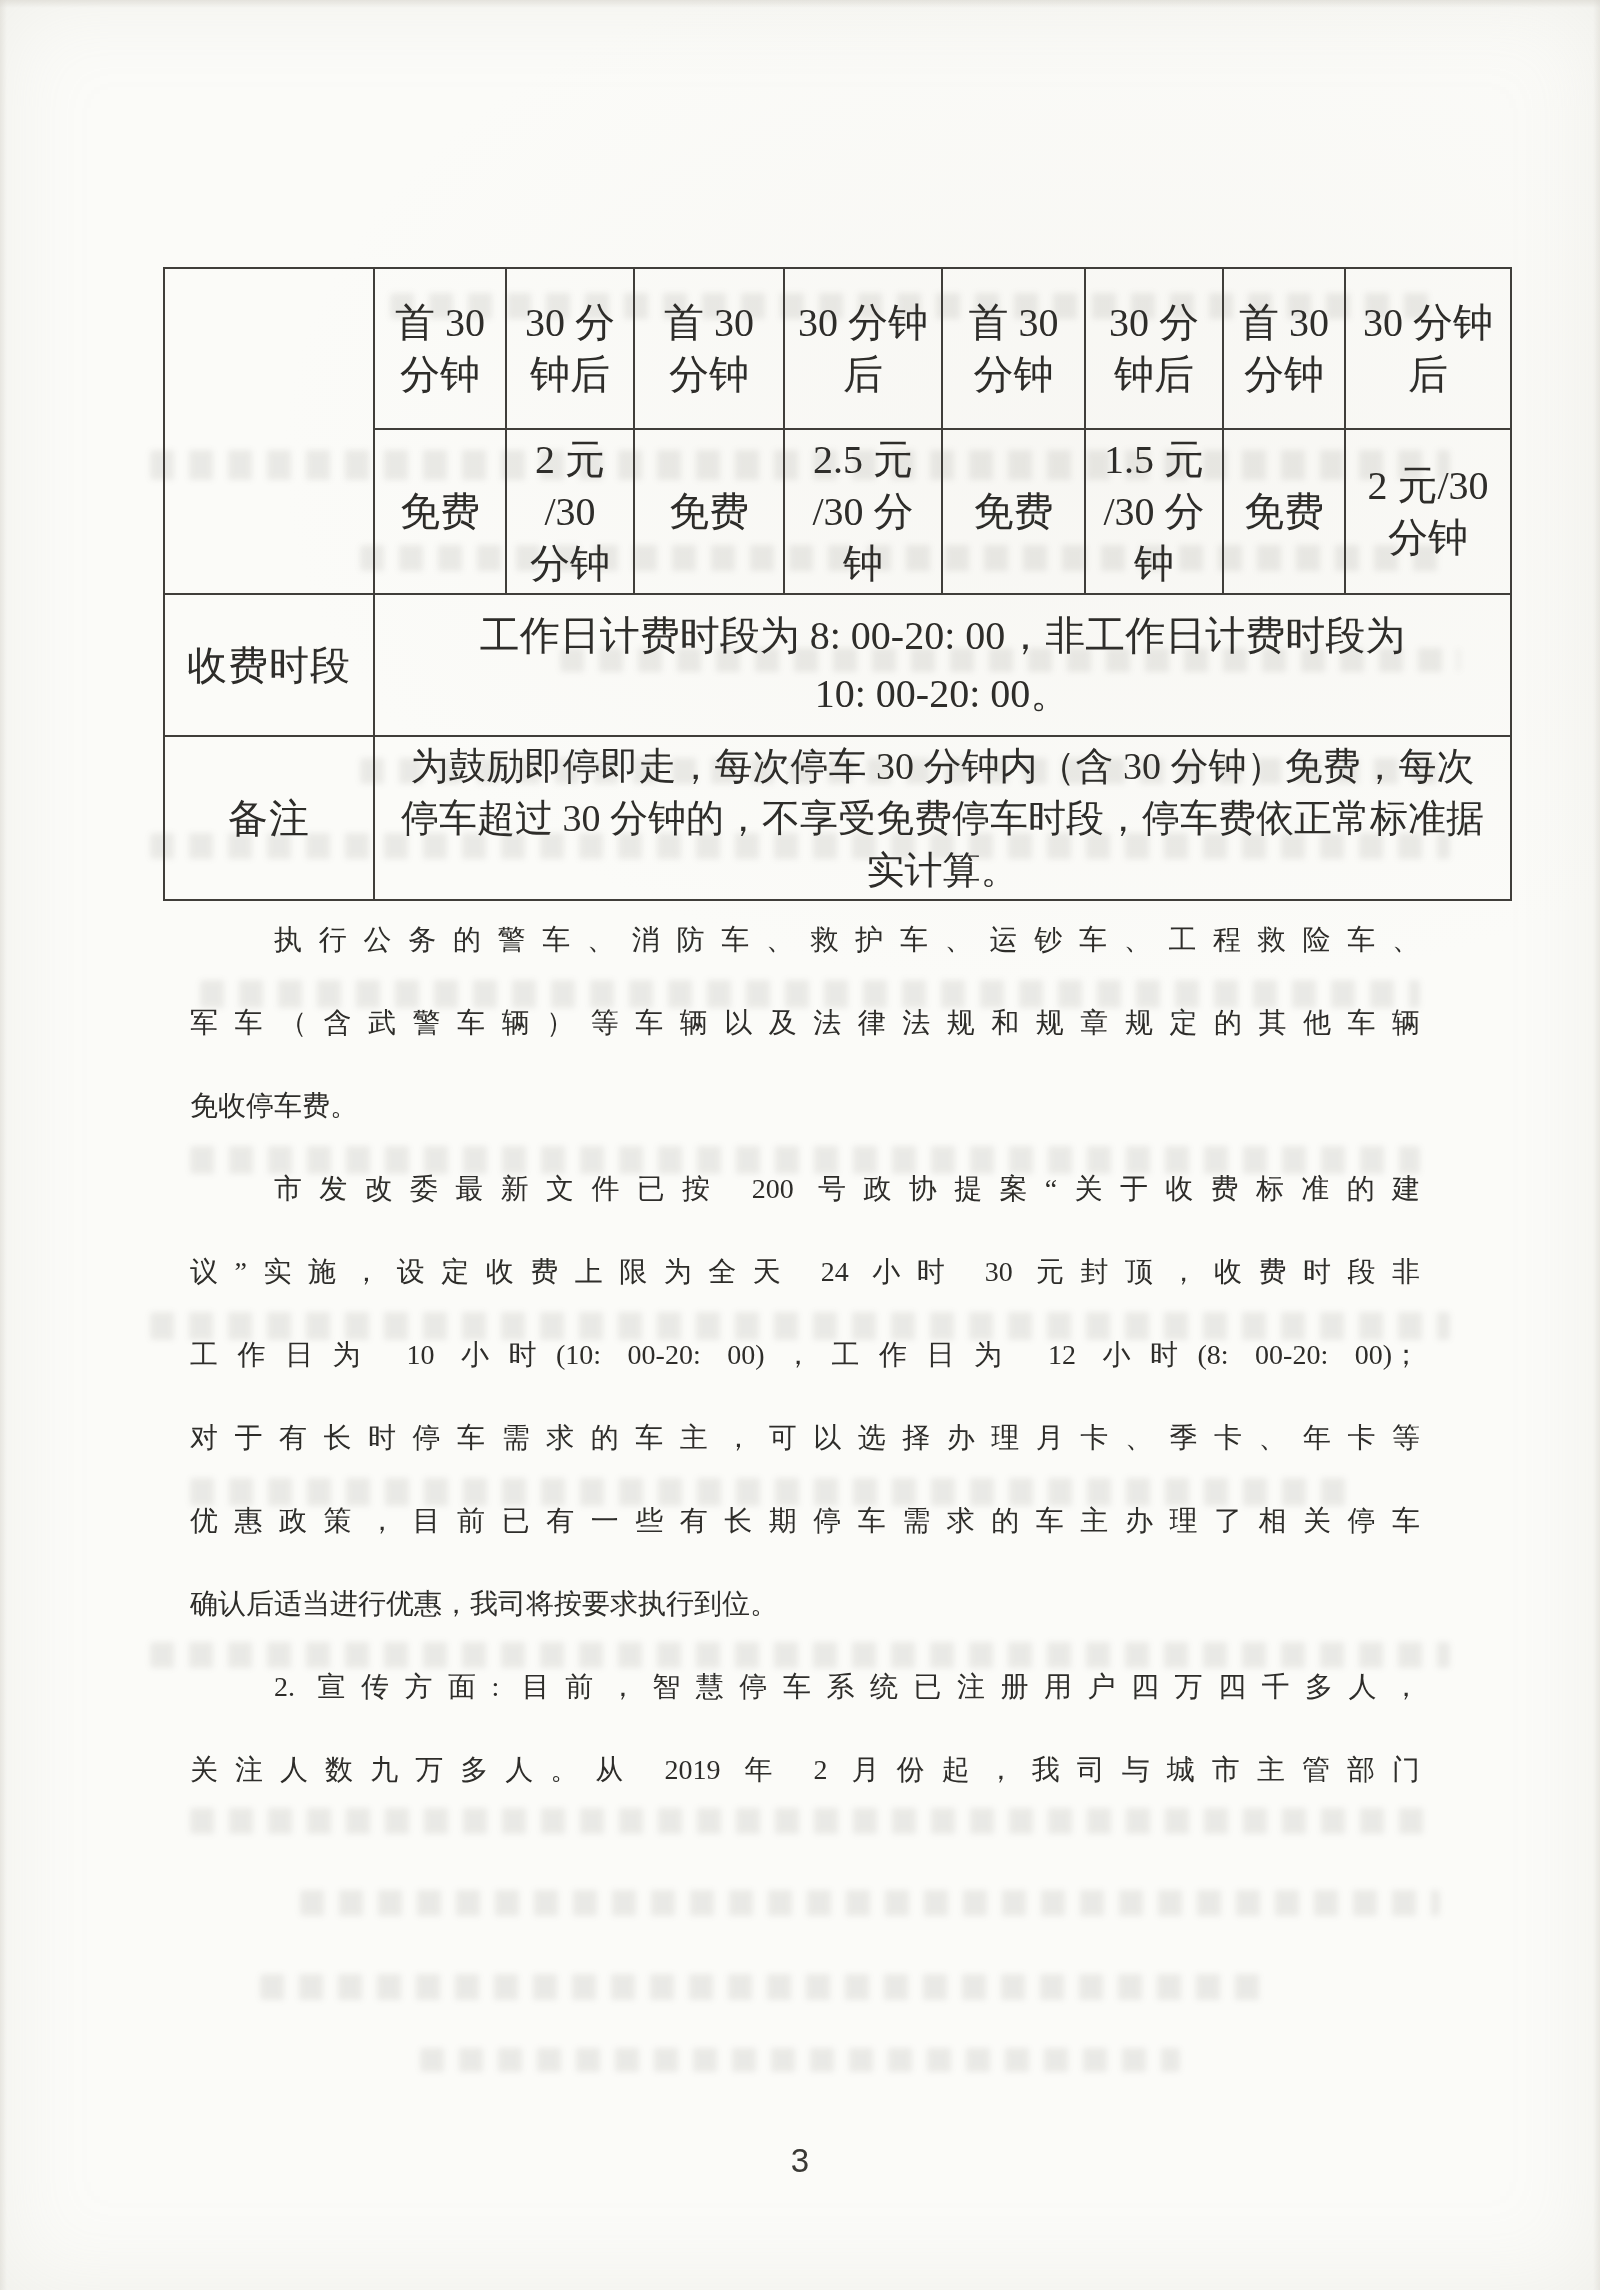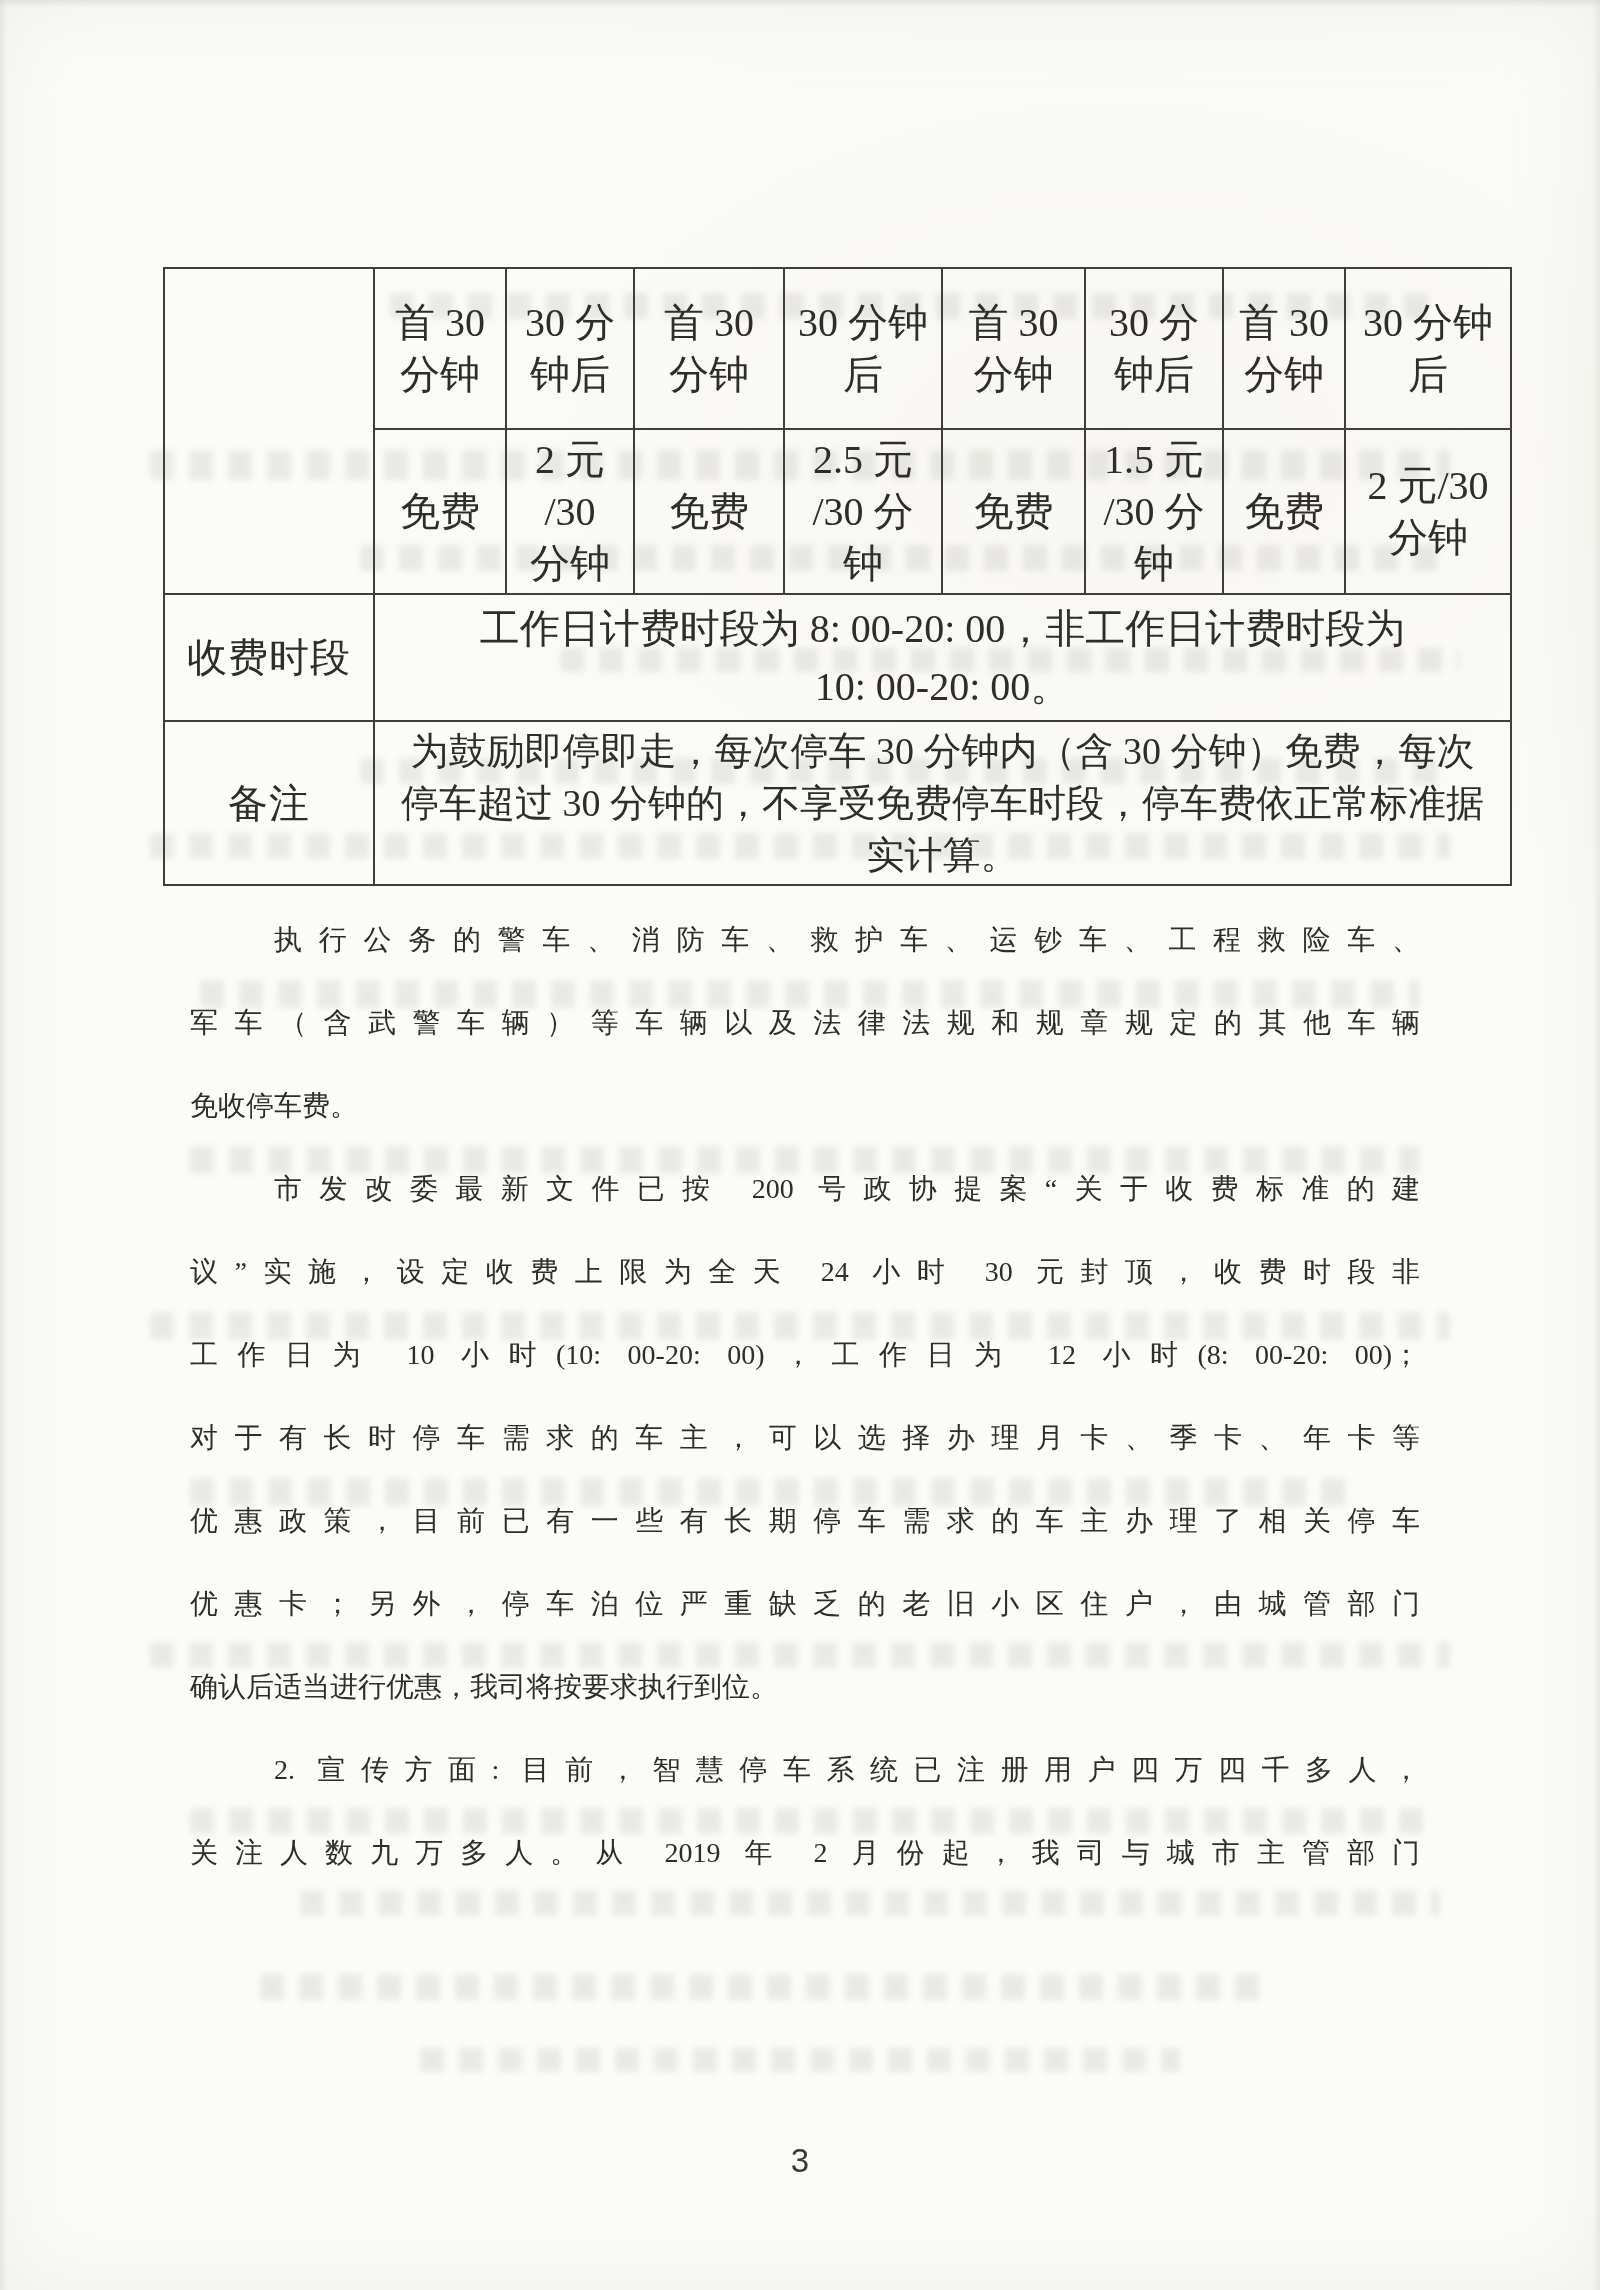--- a/index.html
+++ b/index.html
@@ -184,21 +184,21 @@
 /30 分
 钟</td>
         <td class="rate-cell">免费</td>
         <td class="rate-cell">1.5 元
 /30 分
 钟</td>
         <td class="rate-cell">免费</td>
         <td class="rate-cell">2 元/30
 分钟</td>
       </tr>
-      <tr style="height:127px;">
+      <tr style="height:142px;">
         <td class="row-label">收费时段</td>
         <td colspan="8" class="row-content fee-period-content">工作日计费时段为 8: 00-20: 00，非工作日计费时段为
 10: 00-20: 00。</td>
       </tr>
       <tr style="height:164px;">
         <td class="row-label">备注</td>
         <td colspan="8" class="row-content remark-content">为鼓励即停即走，每次停车 30 分钟内（含 30 分钟）免费，每次
 停车超过 30 分钟的，不享受免费停车时段，停车费依正常标准据
 实计算。</td>
       </tr>
@@ -209,21 +209,20 @@
   <div class="body-text">
     <div class="line fill indent">执行公务的警车、消防车、救护车、运钞车、工程救险车、</div>
     <div class="line fill">军车（含武警车辆）等车辆以及法律法规和规章规定的其他车辆</div>
     <div class="line">免收停车费。</div>
 
     <div class="line fill indent">市发改委最新文件已按 200 号政协提案“关于收费标准的建</div>
     <div class="line fill">议”实施，设定收费上限为全天 24 小时 30 元封顶，收费时段非</div>
     <div class="line fill">工作日为 10 小时(10: 00-20: 00)，工作日为 12 小时(8: 00-20: 00)；</div>
     <div class="line fill">对于有长时停车需求的车主，可以选择办理月卡、季卡、年卡等</div>
     <div class="line fill">优惠政策，目前已有一些有长期停车需求的车主办理了相关停车</div>
-    <div class="line fill">优惠卡；另外，停车泊位严重缺乏的老旧小区住户，由城管部门</div>
     <div class="line">确认后适当进行优惠，我司将按要求执行到位。</div>
 
     <div class="line fill indent">2. 宣传方面: 目前，智慧停车系统已注册用户四万四千多人，</div>
     <div class="line fill">关注人数九万多人。从 2019 年 2 月份起，我司与城市主管部门</div>
   </div>
 
   <div class="page-number">3</div>
 
 </div>
 

